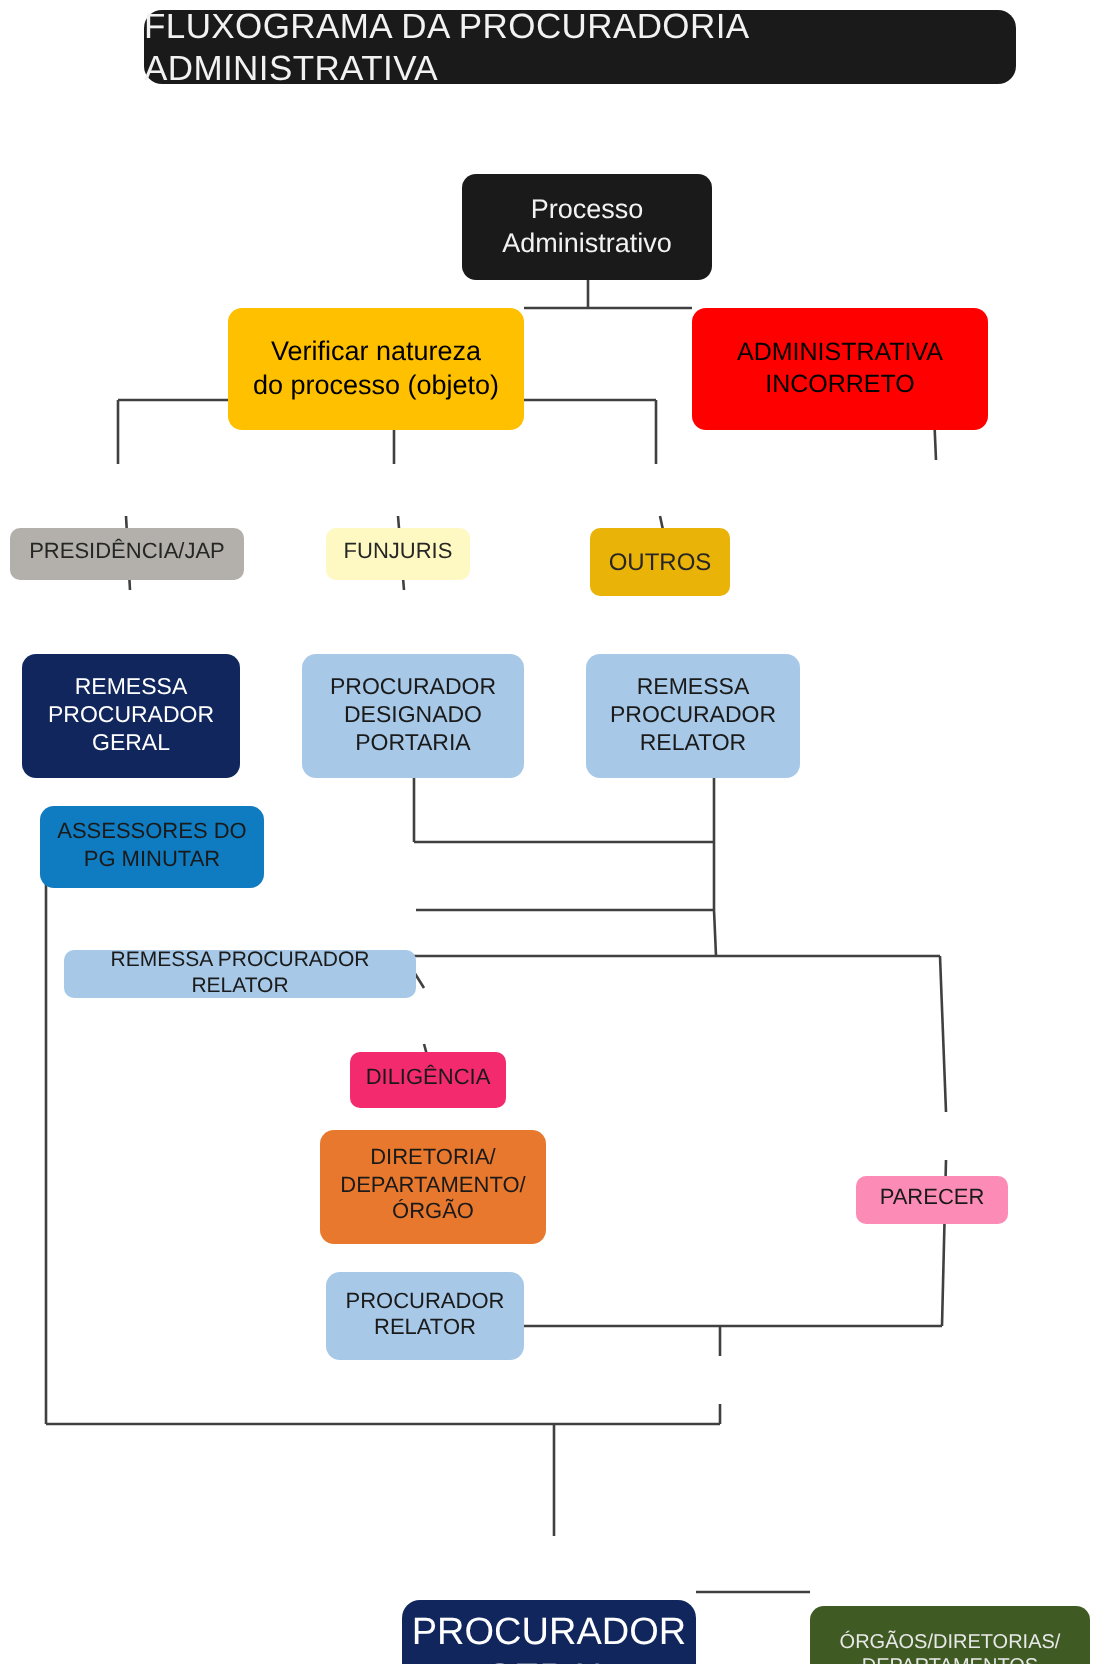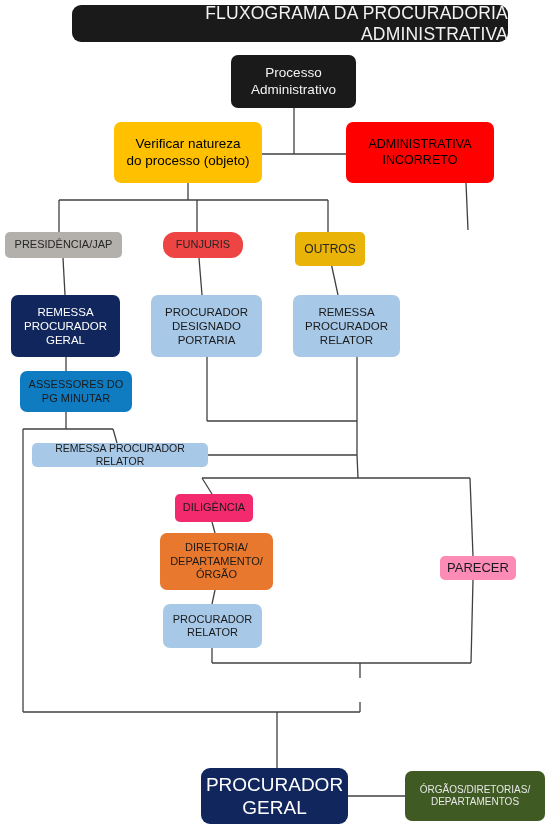--- a/index.html
+++ b/index.html
@@ -30,20 +30,21 @@
     box-sizing: border-box;
     display: flex;
     align-items: center;
     justify-content: center;
     text-align: center;
     border-radius: 7px;
     line-height: 1.22;
     padding: 2px 4px;
     z-index: 2;
     white-space: pre-line;
+    margin-top: 32px;
   }
   .title-bar {
     position: absolute;
     box-sizing: border-box;
     display: flex;
     align-items: center;
     justify-content: center;
     border-radius: 9px;
     background: #1a1a1a;
     color: #f2f2f2;
@@ -105,34 +106,34 @@
       <line x1="360" y1="663" x2="360" y2="678"></line>
 
       <line x1="360" y1="702" x2="360" y2="712"></line>
       <line x1="23" y1="712" x2="360" y2="712"></line>
       <line x1="277" y1="712" x2="277" y2="768"></line>
 
       <line x1="348" y1="796" x2="405" y2="796"></line>
     </g>
   </svg>
 
-  <div class="title-bar" style="left:72px; top:5px; width:436px; height:37px; font-size:17.5px;text-align:right;">FLUXOGRAMA DA PROCURADORIA ADMINISTRATIVA</div>
+  <div class="title-bar" style="left:72px; top:5px; width:436px; height:37px; font-size:17.5px;">FLUXOGRAMA DA PROCURADORIA ADMINISTRATIVA</div>
 
   <div class="node" style="left:231px; top:55px; width:125px; height:53px; background:#1a1a1a; color:#f2f2f2; font-size:13.5px;">Processo
 Administrativo</div>
 
   <div class="node" style="left:114px; top:122px; width:148px; height:61px; background:#ffc000; color:#000000; font-size:13.5px;">Verificar natureza
 do processo (objeto)</div>
 
   <div class="node" style="left:346px; top:122px; width:148px; height:61px; background:#ff0000; color:#000000; font-size:12.5px;">ADMINISTRATIVA
 INCORRETO</div>
 
   <div class="node" style="left:5px; top:232px; width:117px; height:26px; background:#b3b0ab; color:#262626; font-size:11px; border-radius:5px;">PRESIDÊNCIA/JAP</div>
 
-  <div class="node" style="left:163px; top:232px; width:80px; height:26px; background:#ef4444; color:#262626; font-size:11px; border-radius:12px;">FUNJURIS</div>
+  <div class="node" style="left:163px; top:232px; width:72px; height:26px; background:#fef9c3; color:#262626; font-size:11px; border-radius:5px;">FUNJURIS</div>
 
   <div class="node" style="left:295px; top:232px; width:70px; height:34px; background:#eab308; color:#262626; font-size:12px; border-radius:5px;">OUTROS</div>
 
 
   <div class="node" style="left:11px; top:295px; width:109px; height:62px; background:#10265c; color:#ffffff; font-size:11.5px;">REMESSA
 PROCURADOR
 GERAL</div>
 
   <div class="node" style="left:151px; top:295px; width:111px; height:62px; background:#a7c8e7; color:#1a1a1a; font-size:11.5px;">PROCURADOR
 DESIGNADO
@@ -149,21 +150,21 @@
 
   <div class="node" style="left:175px; top:494px; width:78px; height:28px; background:#f42a6e; color:#1a1a1a; font-size:11px; border-radius:5px;">DILIGÊNCIA</div>
 
   <div class="node" style="left:160px; top:533px; width:113px; height:57px; background:#e8782d; color:#1a1a1a; font-size:11px;">DIRETORIA/
 DEPARTAMENTO/
 ÓRGÃO</div>
 
   <div class="node" style="left:163px; top:604px; width:99px; height:44px; background:#a7c8e7; color:#1a1a1a; font-size:11px;">PROCURADOR
 RELATOR</div>
 
-  <div class="node" style="left:440px; top:556px; width:76px; height:24px; background:#fc8bb5; color:#1a1a1a; font-size:13px; border-radius:5px;">PARECER</div>
+  <div class="node" style="left:428px; top:556px; width:76px; height:24px; background:#fc8bb5; color:#1a1a1a; font-size:11px; border-radius:5px;">PARECER</div>
 
 
   <div class="node" style="left:201px; top:768px; width:147px; height:56px; background:#10265c; color:#ffffff; font-size:19px; border-radius:9px;">PROCURADOR
 GERAL</div>
 
   <div class="node" style="left:405px; top:771px; width:140px; height:50px; background:#3f5a22; color:#e8e8e8; font-size:10px;">ÓRGÃOS/DIRETORIAS/
 DEPARTAMENTOS</div>
 
 </div>
 

